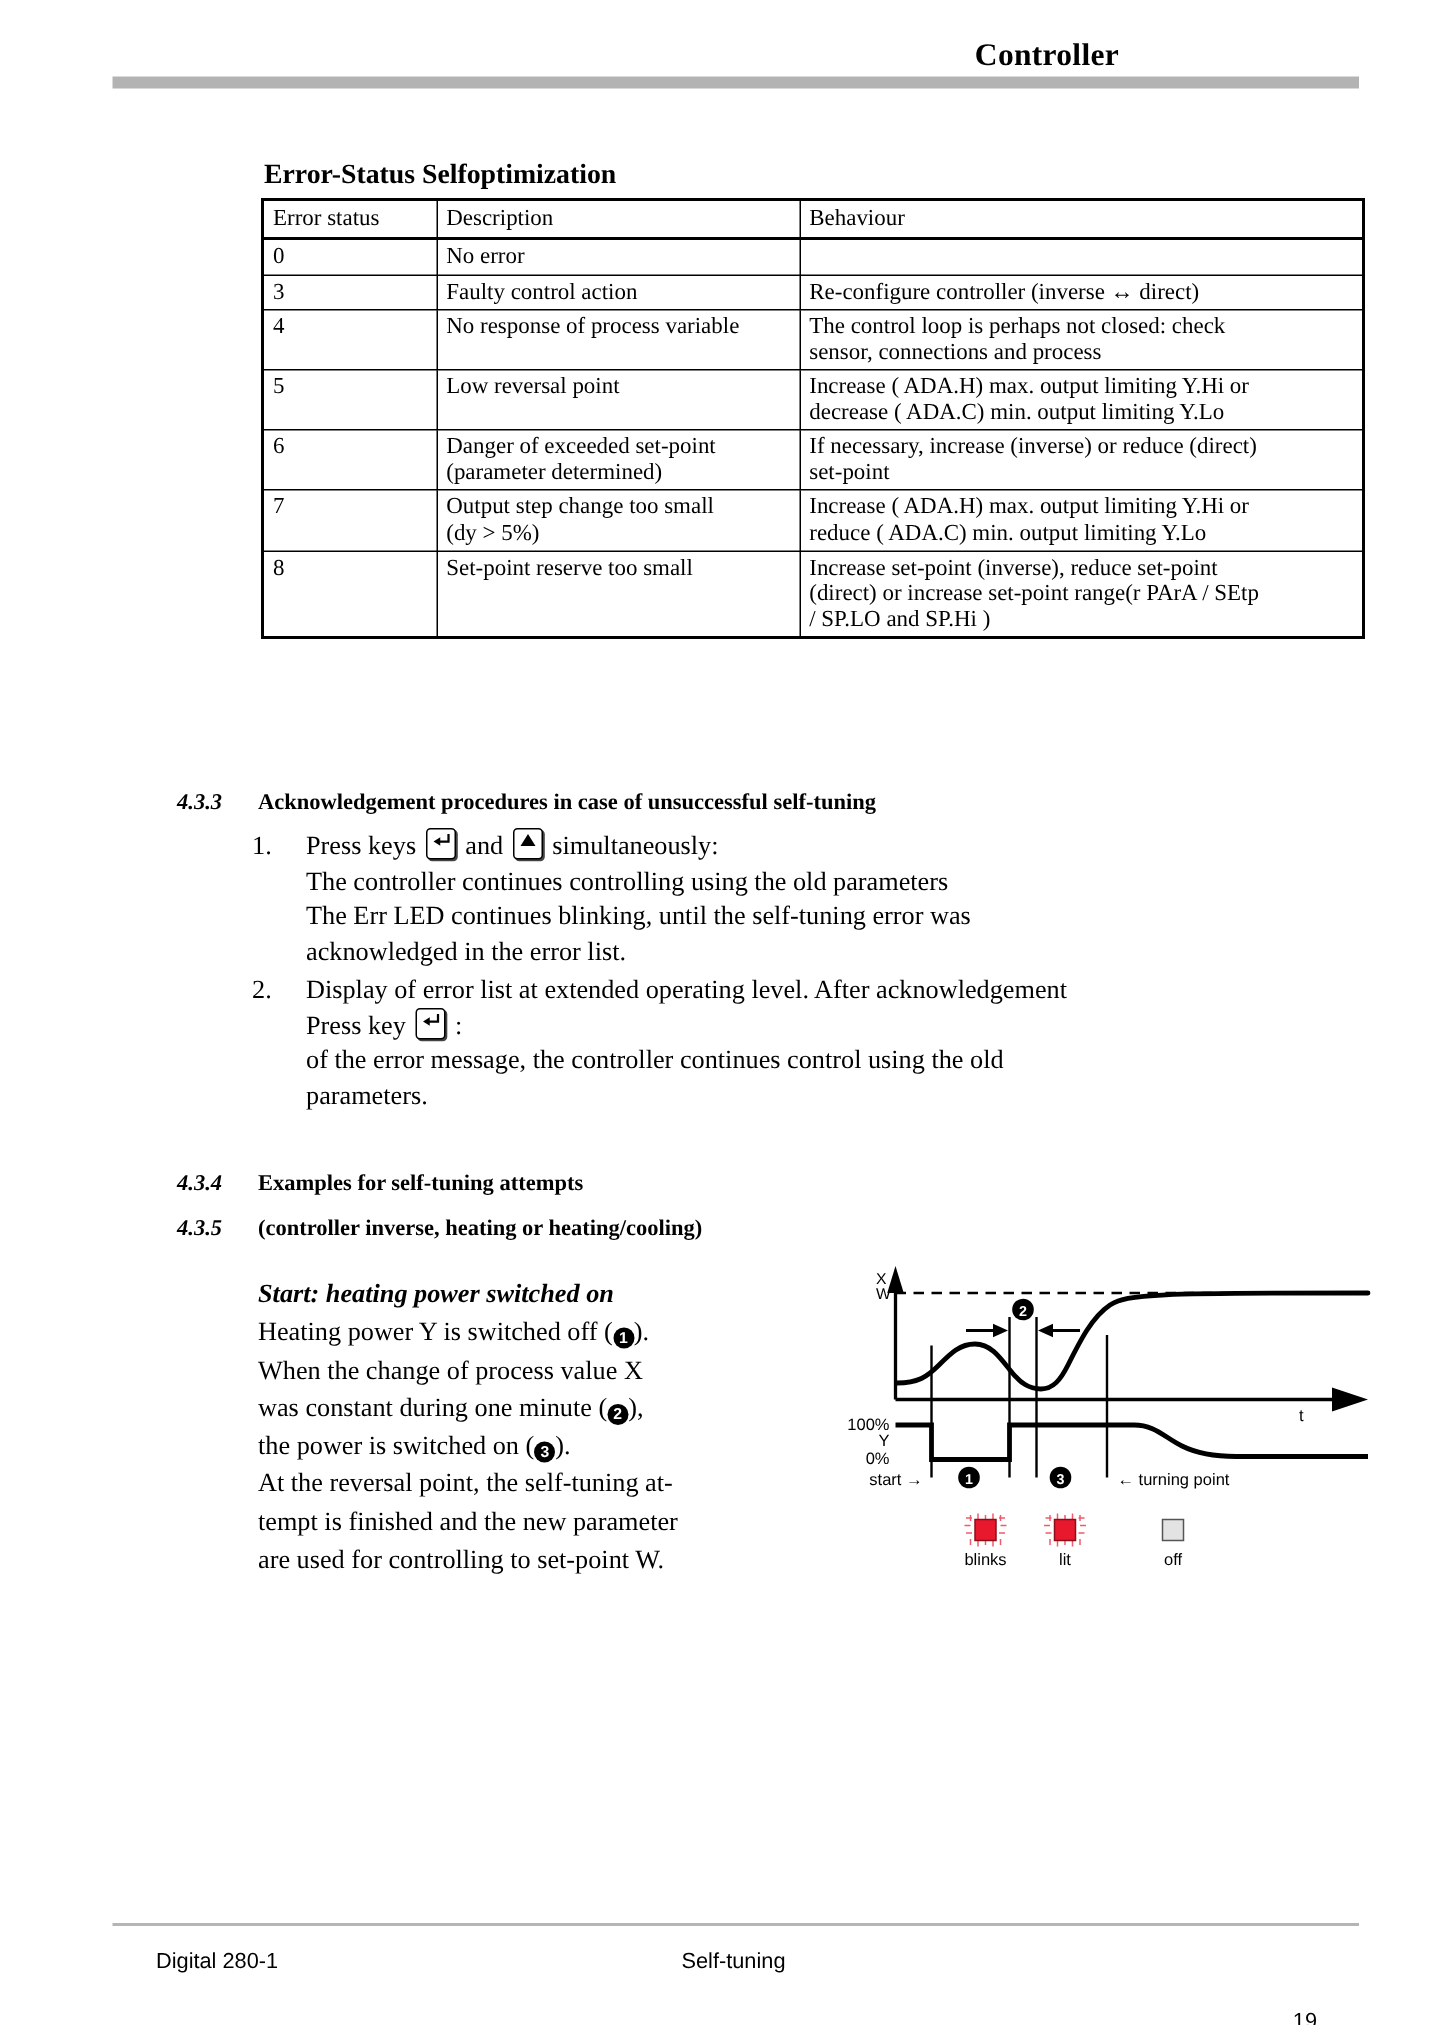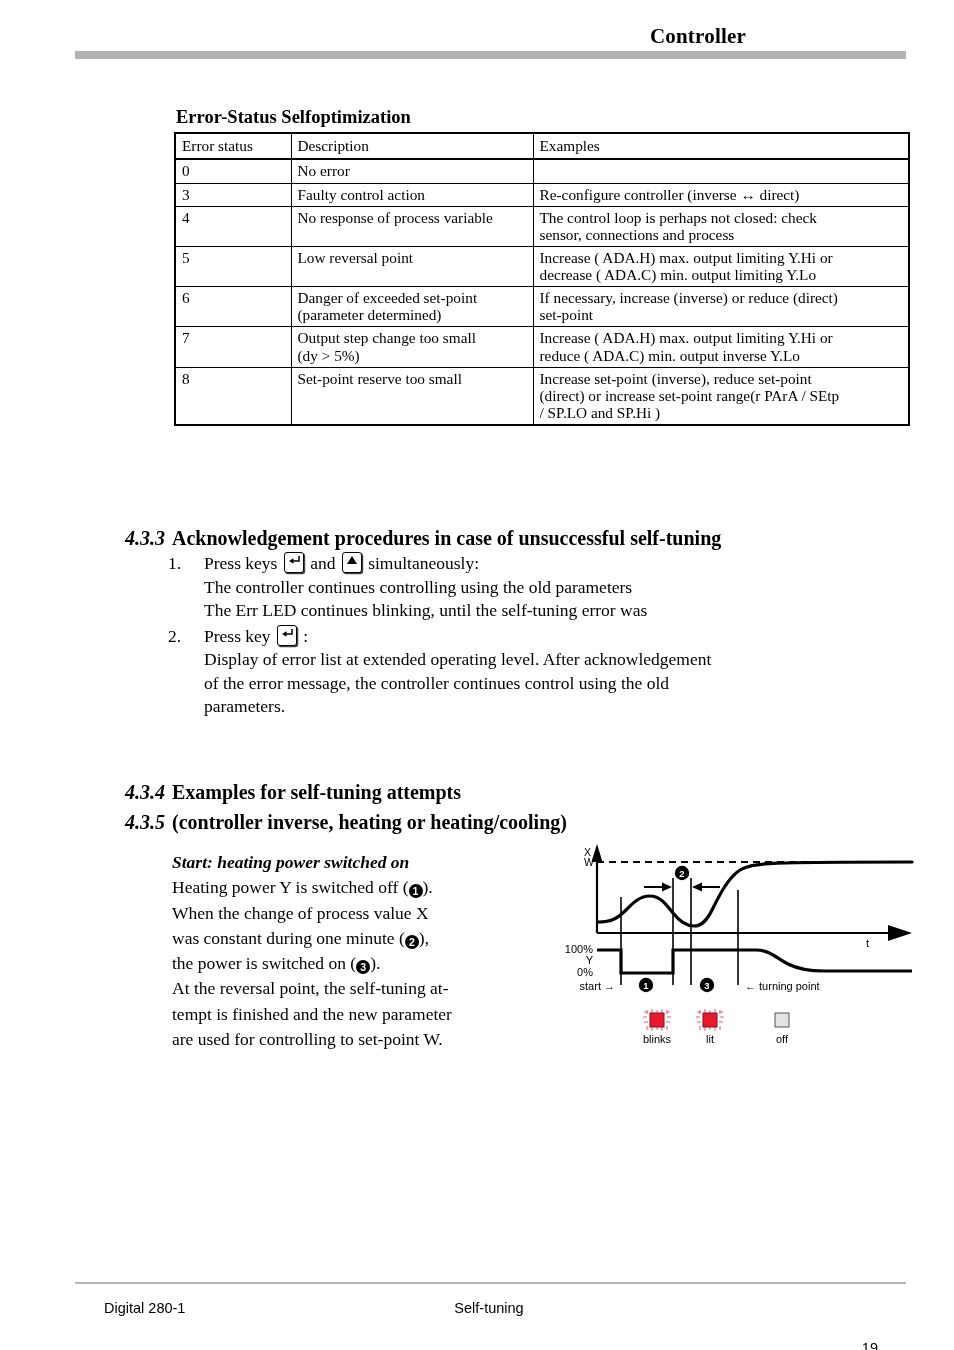--- a/index.html
+++ b/index.html
@@ -80,25 +80,24 @@
     padding-bottom: 4px;
   }
   table.err-table tr.last td {
     border-bottom: none;
   }
   .cell-line { display: block; }
 
   
   .sec-head {
     position: absolute;
-    font-size: 20px;
+    font-size: 15px;
     font-weight: bold;
     line-height: 1.2;
     white-space: nowrap;
-    text-align: center;
   }
   .sec-num {
     font-style: italic;
     display: inline-block;
     width: 54px;
   }
 
   #sec-433 { left: 118px; top: 526px; }
   #sec-434 { left: 118px; top: 780px; }
   #sec-435 { left: 118px; top: 810px; }
@@ -233,21 +232,21 @@
   <table class="err-table">
     <colgroup>
         <col class="c1">
         <col class="c2">
         <col class="c3">
       </colgroup>
     <thead>
       <tr>
         <th>Error status</th>
         <th>Description</th>
-        <th>Examples</th>
+        <th>Behaviour</th>
       </tr>
     </thead>
     <tbody id="err-tbody">
         <tr>
           <td>
             <span class="cell-line">0</span>
           </td>
           <td>
             <span class="cell-line">No error</span>
           </td>
@@ -306,21 +305,21 @@
         <tr>
           <td>
             <span class="cell-line">7</span>
           </td>
           <td>
             <span class="cell-line">Output step change too small</span>
             <span class="cell-line">(dy &gt; 5%)</span>
           </td>
           <td>
             <span class="cell-line">Increase ( ADA.H) max. output limiting  Y.Hi  or</span>
-            <span class="cell-line">reduce ( ADA.C) min. output inverse  Y.Lo</span>
+            <span class="cell-line">reduce ( ADA.C) min. output limiting  Y.Lo</span>
           </td>
         </tr>
         <tr class="last">
           <td>
             <span class="cell-line">8</span>
           </td>
           <td>
             <span class="cell-line">Set-point reserve too small</span>
           </td>
           <td>
@@ -341,28 +340,29 @@
     <div class="proc-item">
       <span class="proc-marker">1.</span>
       <span class="proc-line">Press keys <span class="keycap"><svg width="14" height="14" viewBox="0 0 14 14">
             <path d="M12 3 L12 8 L4.5 8" fill="none" stroke="#000" stroke-width="1.5"></path>
             <polygon points="2 8, 6.5 5.2, 6.5 10.8" fill="#000"></polygon>
           </svg></span> and <span class="keycap"><svg width="14" height="14" viewBox="0 0 14 14">
             <polygon points="7,3 12,11 2,11" fill="#000"></polygon>
           </svg></span> simultaneously:</span>
       <span class="proc-line">The controller continues controlling using the old parameters</span>
       <span class="proc-line">The Err LED continues blinking, until the self-tuning error was</span>
+      <span class="proc-line">acknowledged in the error list.</span>
     </div>
     <div class="proc-item">
       <span class="proc-marker">2.</span>
+      <span class="proc-line">Display of error list at extended operating level. After acknowledgement</span>
       <span class="proc-line">Press key <span class="keycap"><svg width="14" height="14" viewBox="0 0 14 14">
             <path d="M12 3 L12 8 L4.5 8" fill="none" stroke="#000" stroke-width="1.5"></path>
             <polygon points="2 8, 6.5 5.2, 6.5 10.8" fill="#000"></polygon>
           </svg></span> :</span>
-      <span class="proc-line">Display of error list at extended operating level. After acknowledgement</span>
       <span class="proc-line">of the error message, the controller continues control using the old</span>
       <span class="proc-line">parameters.</span>
     </div>
   </div>
 
 <div class="sec-head" id="sec-434">
   <span class="sec-num">4.3.4</span><span>Examples for self-tuning attempts</span>
 </div>
 <div class="sec-head" id="sec-435">
   <span class="sec-num">4.3.5</span><span>(controller inverse, heating or heating/cooling)</span>

